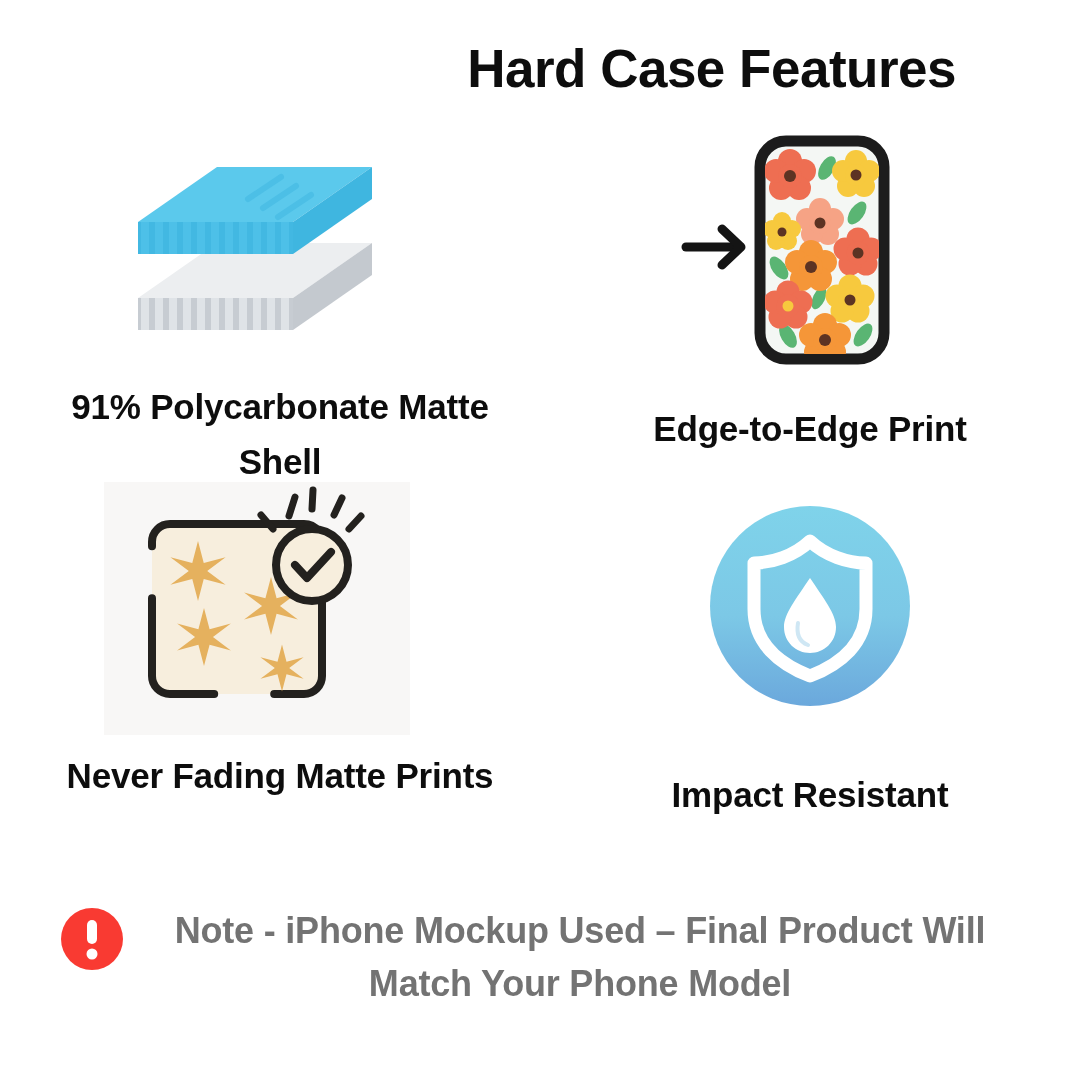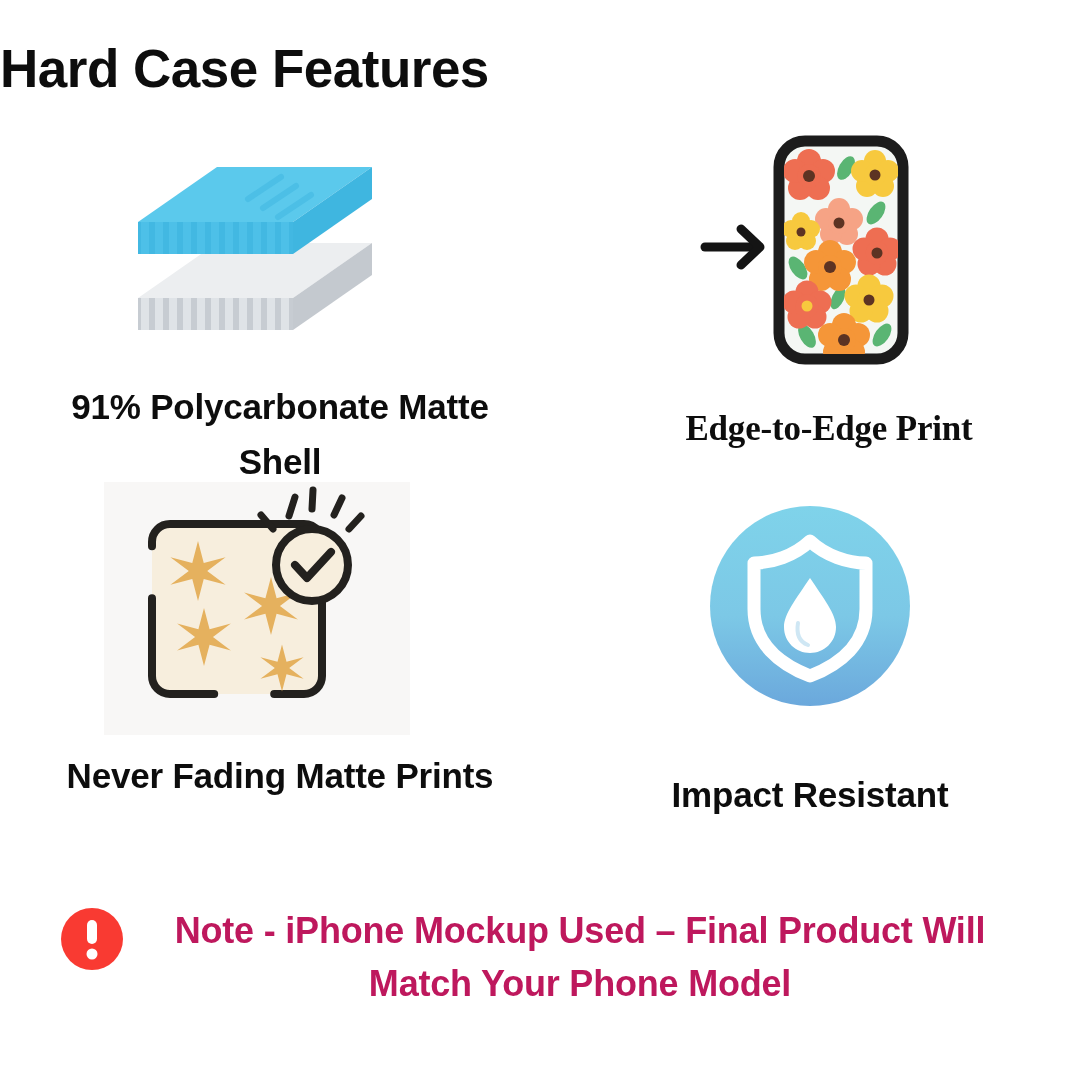--- a/index.html
+++ b/index.html
@@ -21,21 +21,21 @@
     height: 1080px;
     background: #ffffff;
   }
 
   
   .page-title {
     position: absolute;
     left: 0;
     top: 38px;
     width: 956px;
-    text-align: left;
+    text-align: right;
     font-size: 53px;
     font-weight: 700;
     letter-spacing: -0.5px;
     color: #0d0d0d;
     font-family: "Liberation Sans", sans-serif;
   }
 
   
   .feature {
     position: absolute;
@@ -48,21 +48,21 @@
     text-align: center;
     font-size: 35px;
     font-weight: 700;
     line-height: 1.58;
     color: #0d0d0d;
     letter-spacing: -0.2px;
   }
 
   
   #cell-polycarbonate { left: 30px;  top: 150px;  width: 500px; }
-  #cell-edge-print    { left: 579px; top: 120px;  width: 500px; font-family: Liberation Serif, serif; }
+  #cell-edge-print    { left: 560px; top: 120px;  width: 500px; }
   #cell-never-fading  { left: 30px;  top: 470px;  width: 500px; }
   #cell-impact        { left: 560px; top: 496px;  width: 500px; }
 
   #cell-polycarbonate .feature-art { height: 215px; }
   #cell-edge-print    .feature-art { height: 265px; }
   #cell-never-fading  .feature-art { height: 270px; }
   #cell-impact        .feature-art { height: 245px; }
 
   #cell-polycarbonate .feature-label { margin-top: 14px; }
   #cell-edge-print    .feature-label { margin-top: 16px; }
@@ -99,21 +99,21 @@
     margin-top: 2px;
     margin-right: 16px;
   }
   .note-text {
     flex: 0 0 auto;
     width: 880px;
     text-align: center;
     font-size: 36px;
     font-weight: 700;
     line-height: 1.47;
-    color: #be185d;
+    color: #737373;
     letter-spacing: -0.2px;
   }
 </style>
 </head>
 <body>
 
 <div class="page">
 
   <div class="page-title">Hard Case Features</div>
 

